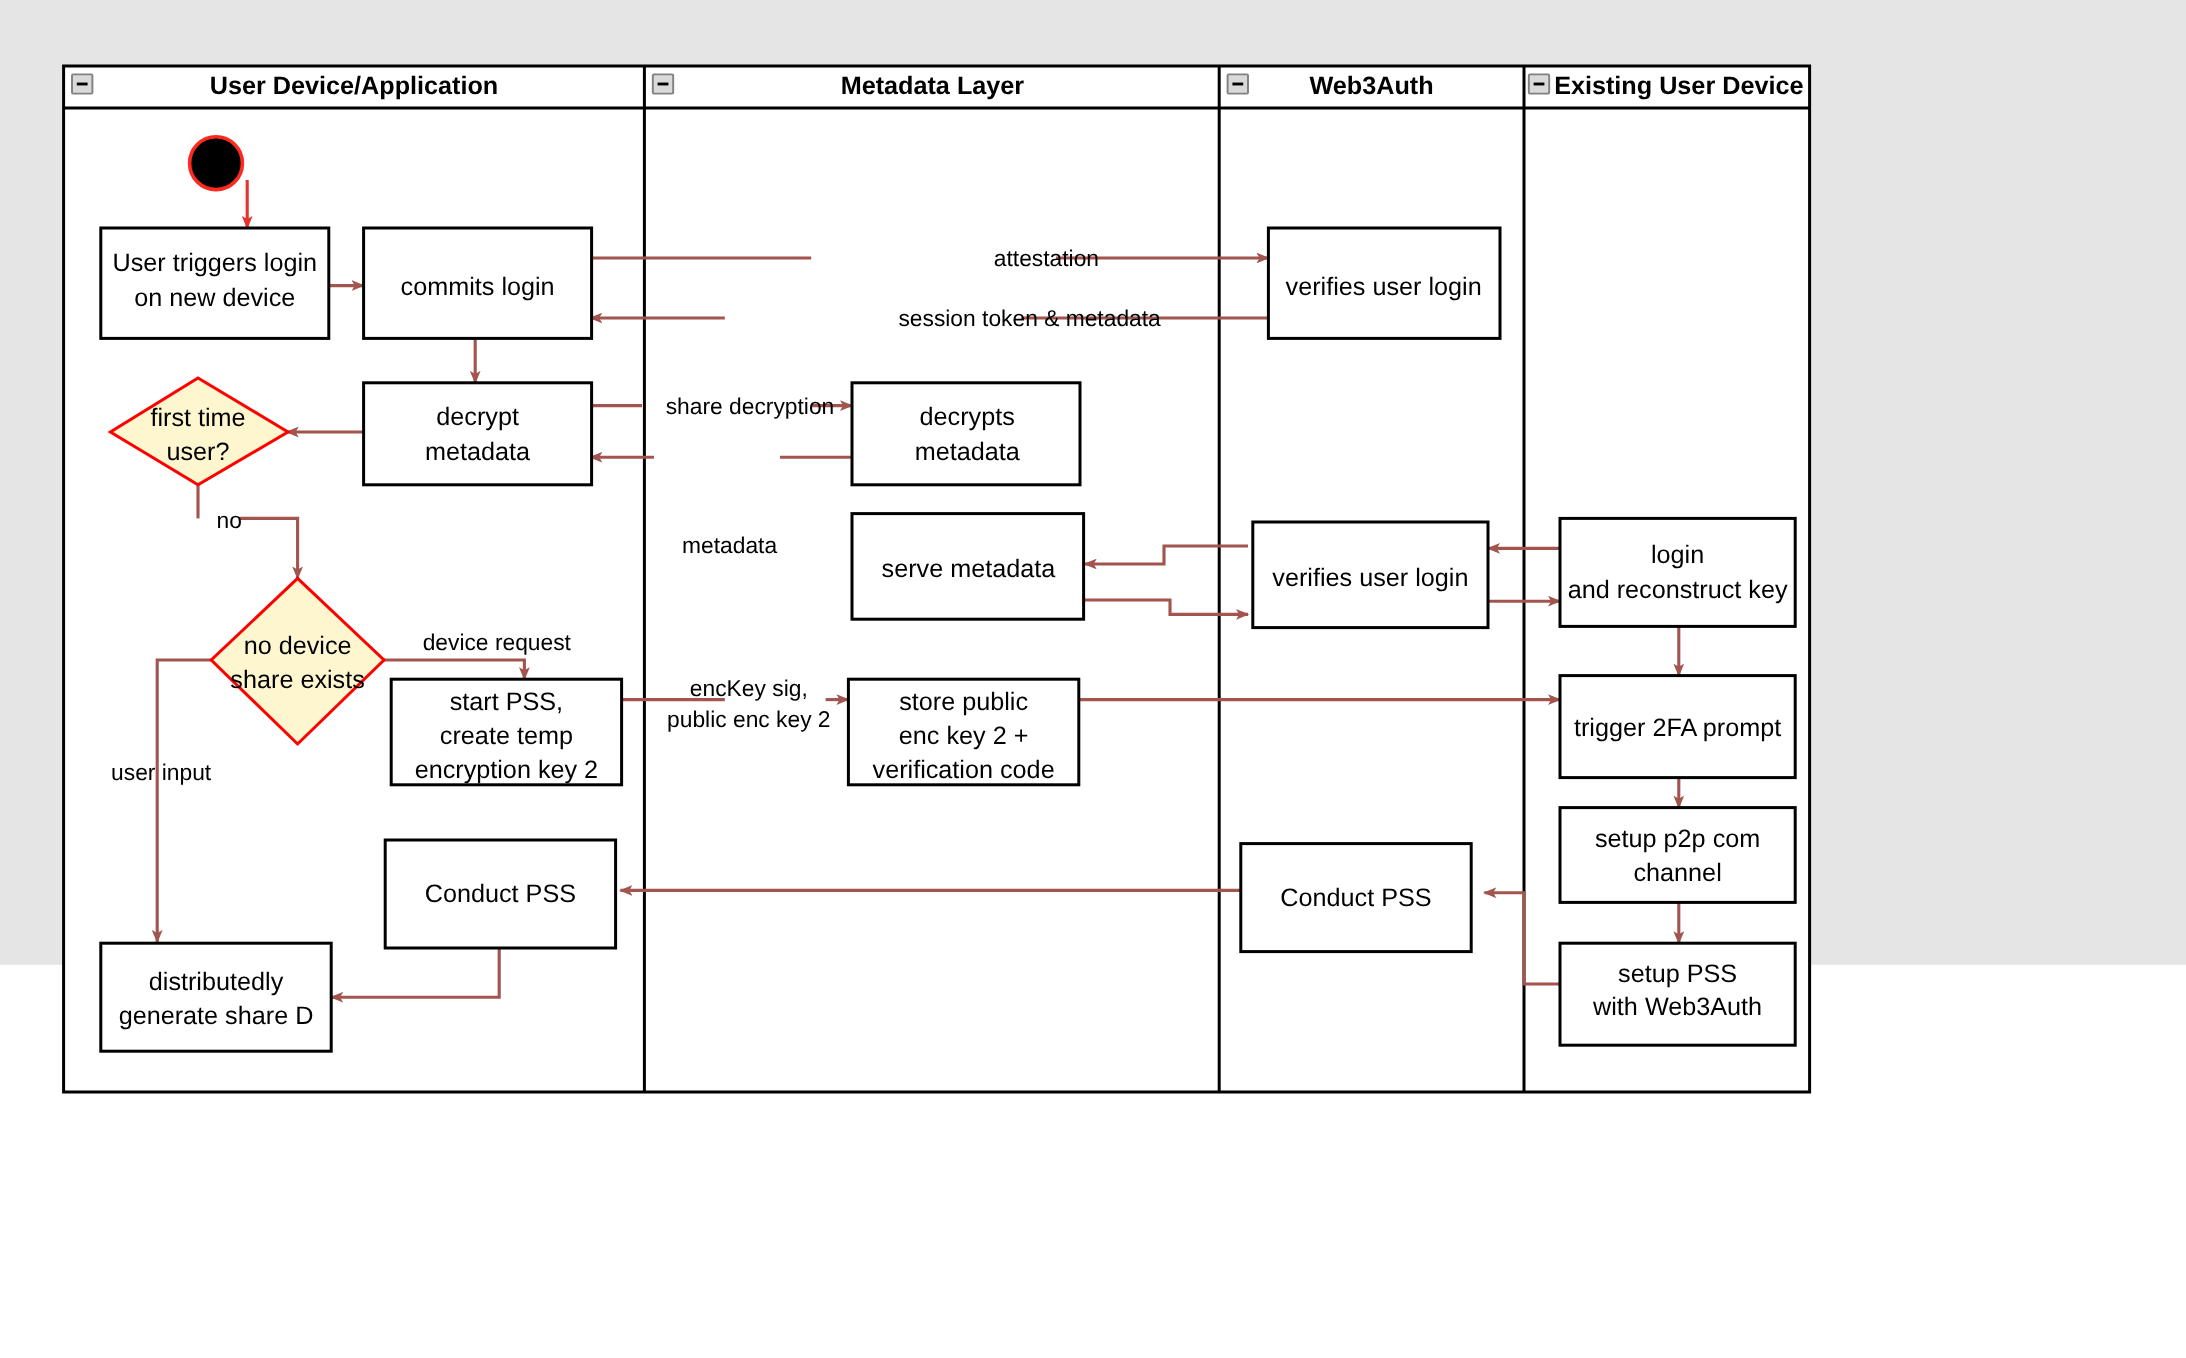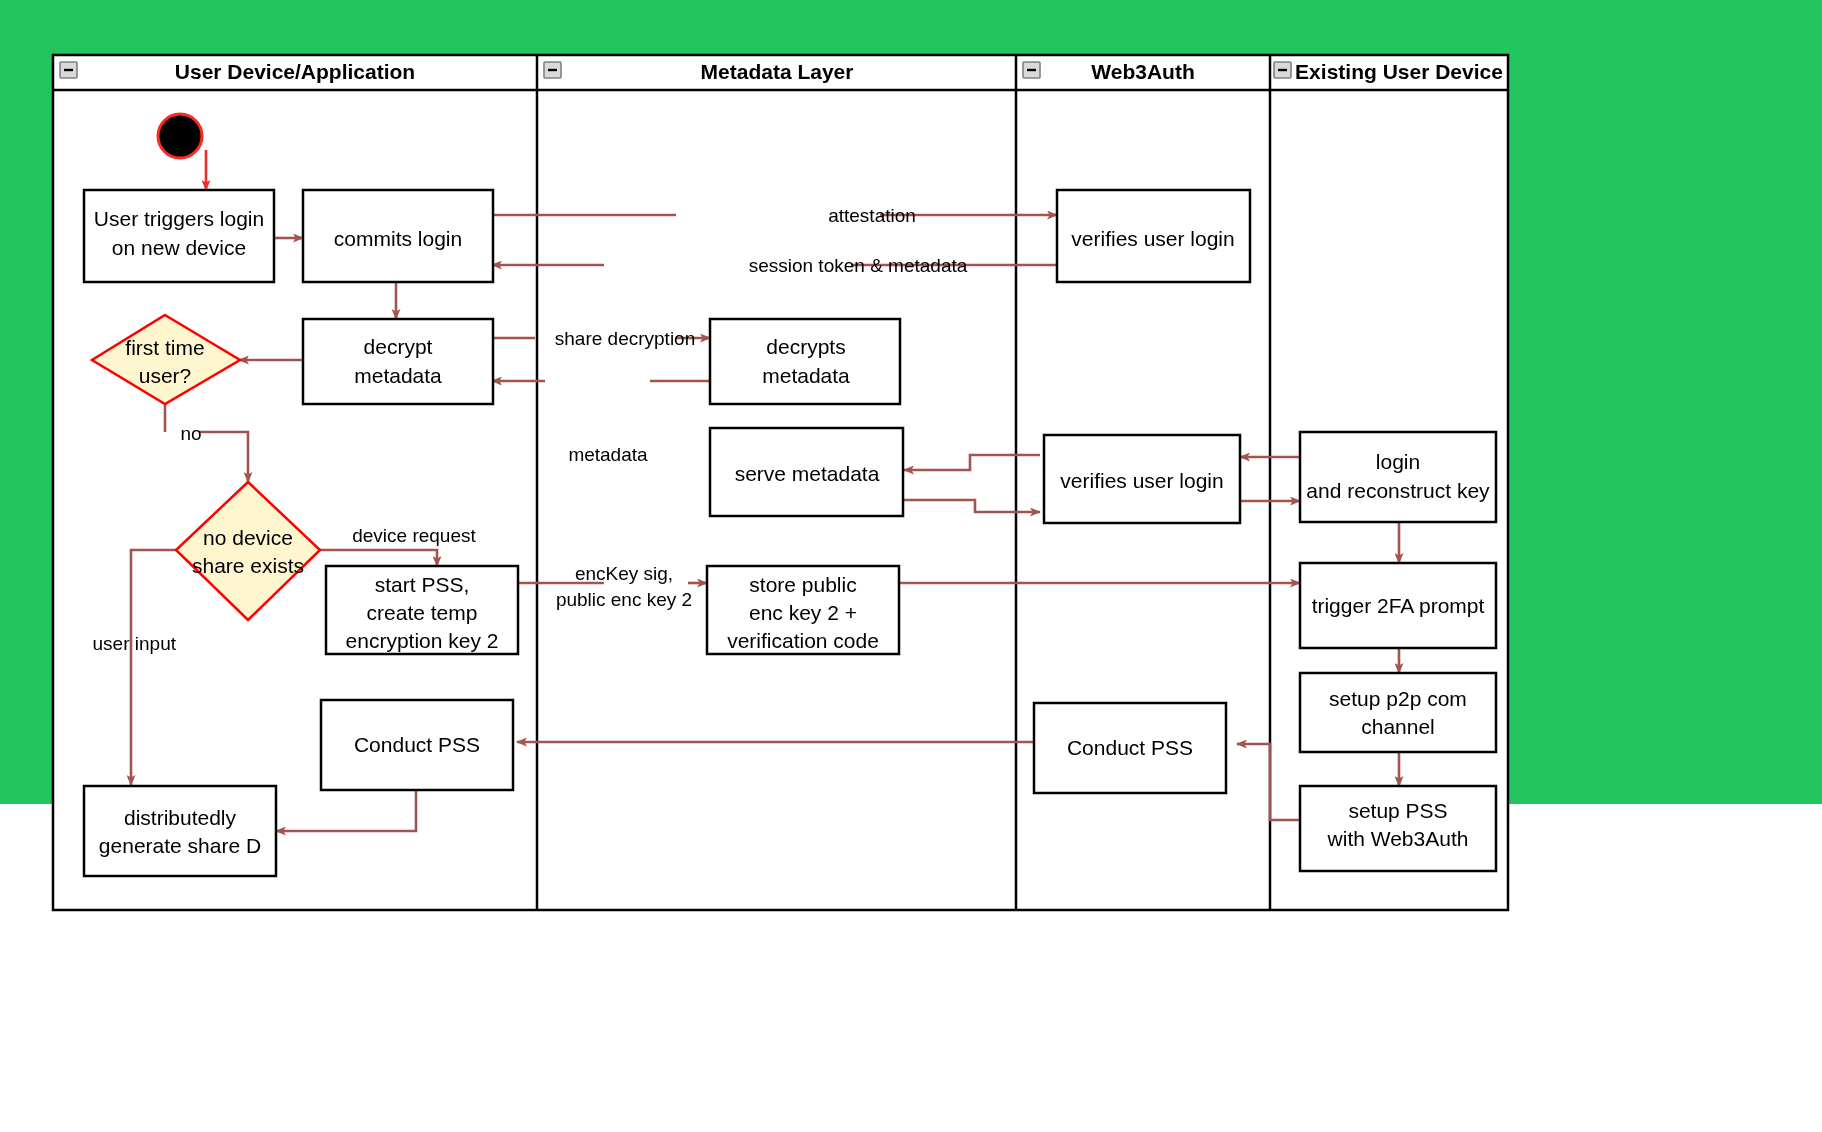--- a/index.html
+++ b/index.html
@@ -10,21 +10,21 @@
   body {
     width: 1822px;
     height: 1132px;
     font-family: "Liberation Sans", sans-serif;
     overflow: hidden;
   }
   #canvas {
     position: relative;
     width: 1822px;
     height: 804px;
-    background: #22c55e;
+    background: #e5e5e5;
   }
   svg#diagram {
     position: absolute;
     left: 0;
     top: 0;
     width: 1822px;
     height: 1132px;
   }
   .lane-rect {
     fill: #ffffff;

